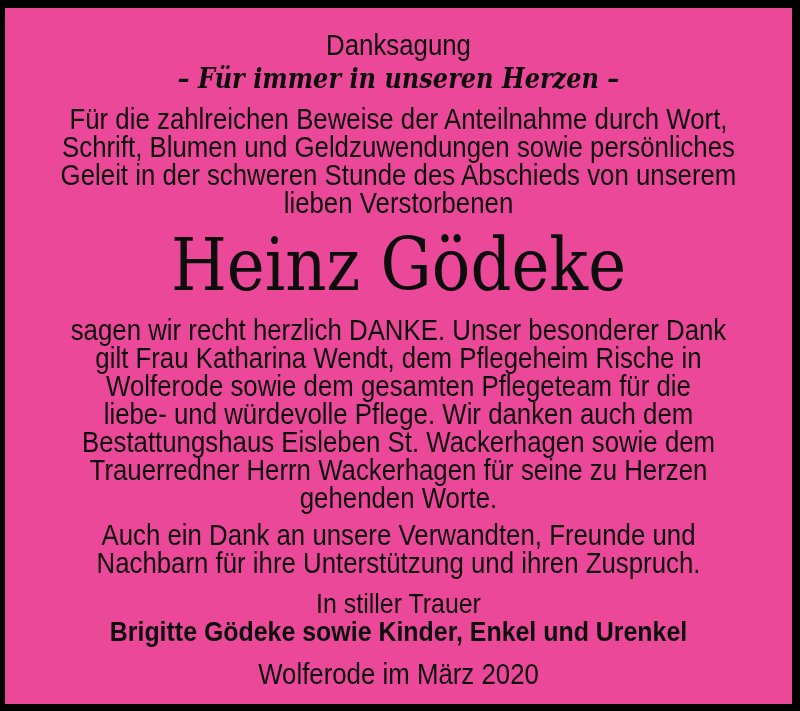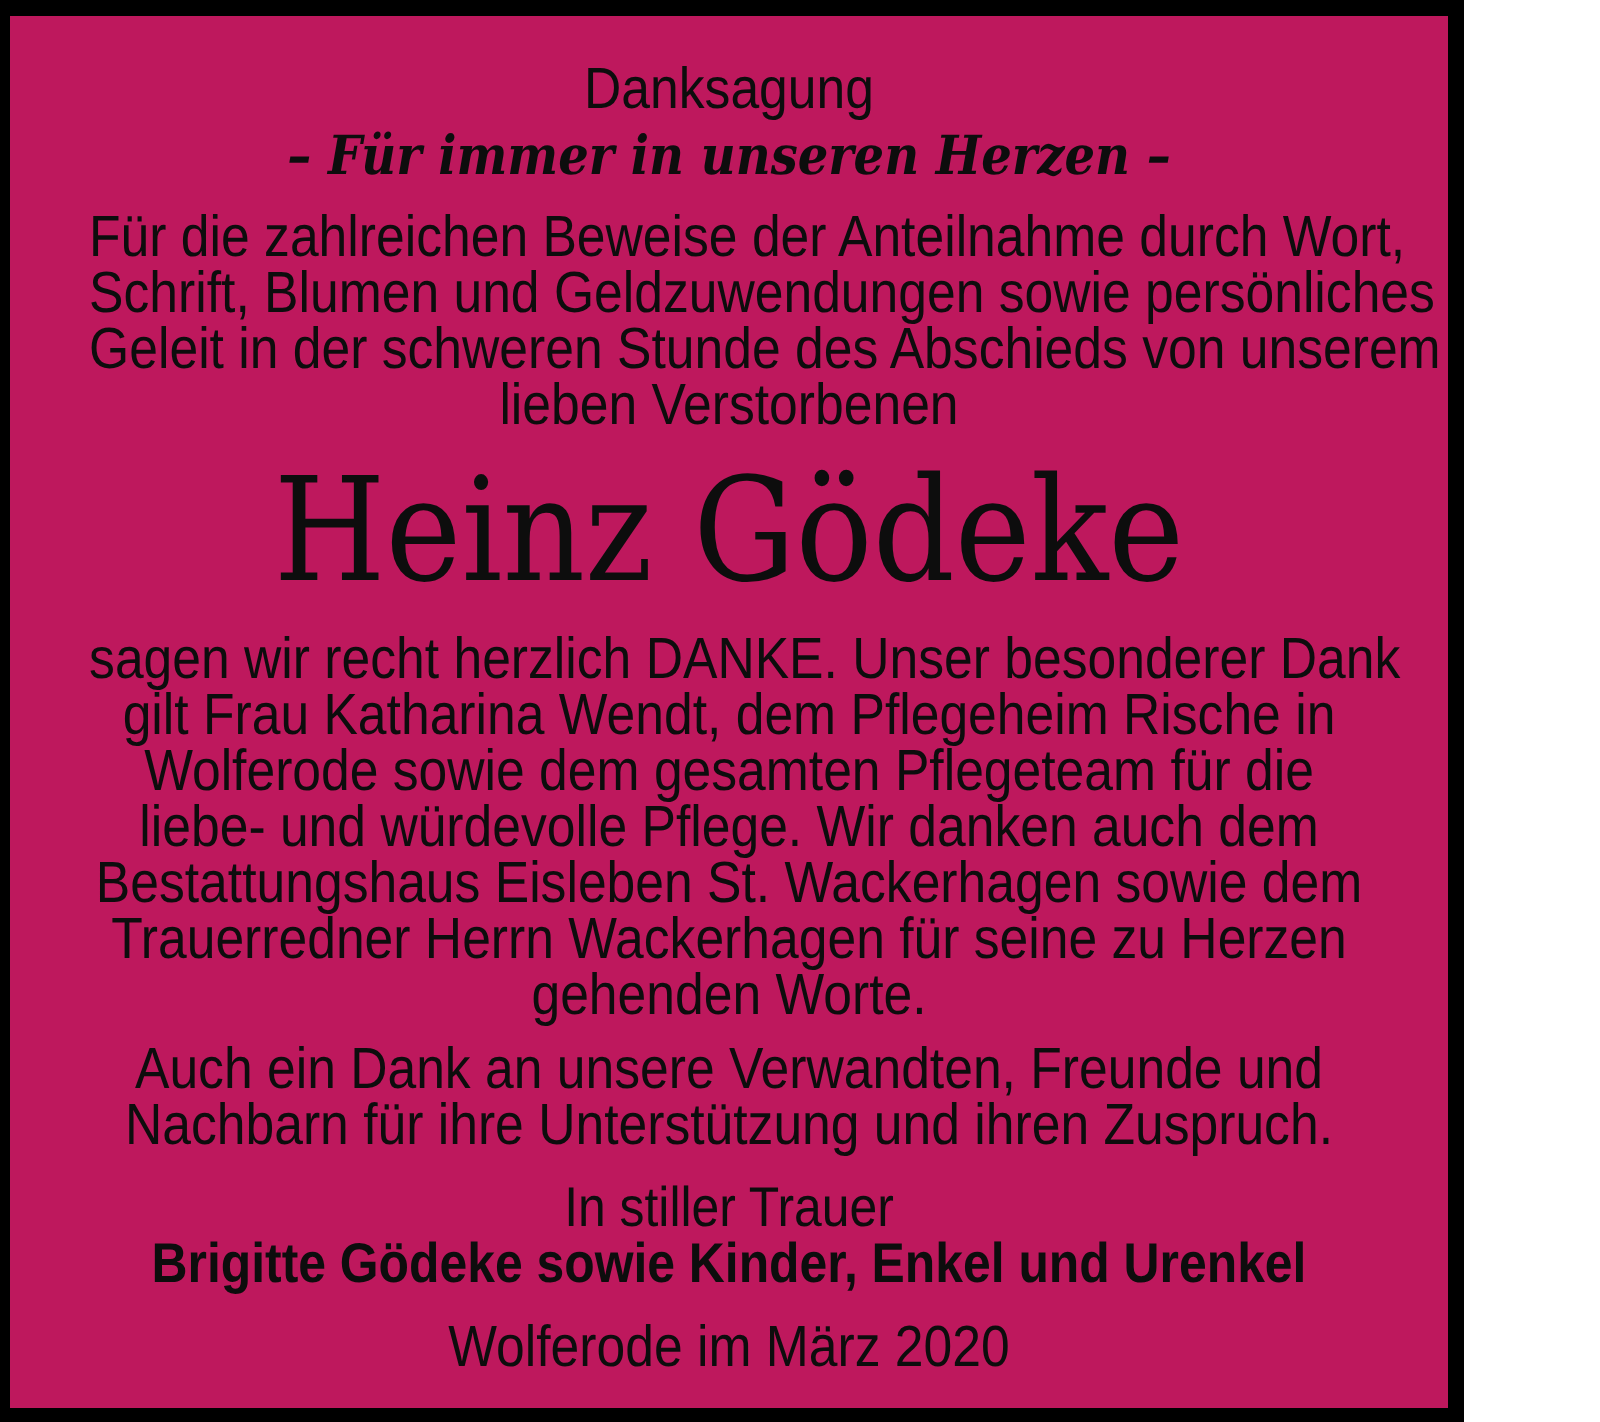--- a/index.html
+++ b/index.html
@@ -2,23 +2,23 @@
 <html><head>
 <meta charset="utf-8">
 <style>
   html, body {
     margin: 0;
     padding: 0;
     background: #ffffff;
   }
   .frame {
     box-sizing: border-box;
-    width: 732px;
+    width: 800px;
     height: 711px;
-    background: #be185d;
+    background: #ec4899;
     border-top: 8px solid #000000;
     border-bottom: 7px solid #000000;
     border-left: 5px solid #000000;
     border-right: 8px solid #000000;
     overflow: hidden;
   }
   .content {
     width: 100%;
     height: 100%;
     text-align: center;

